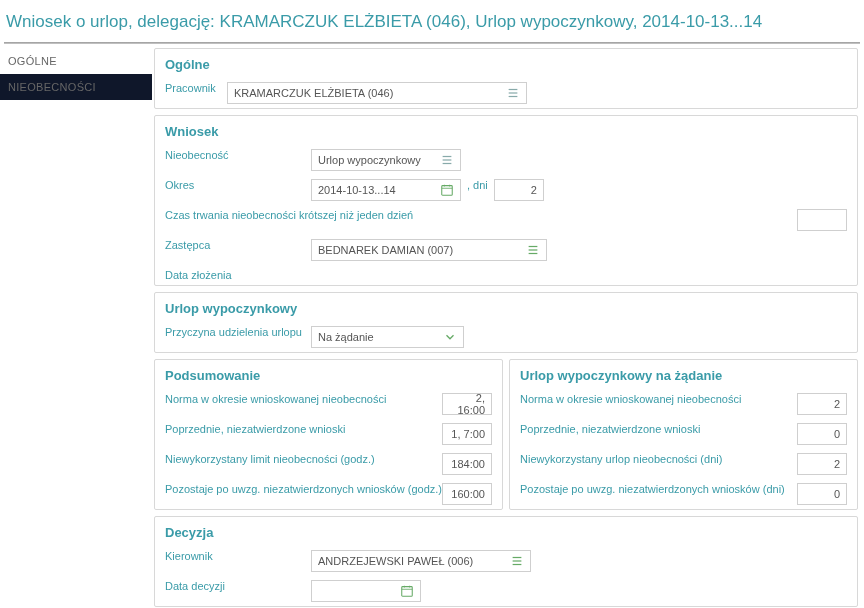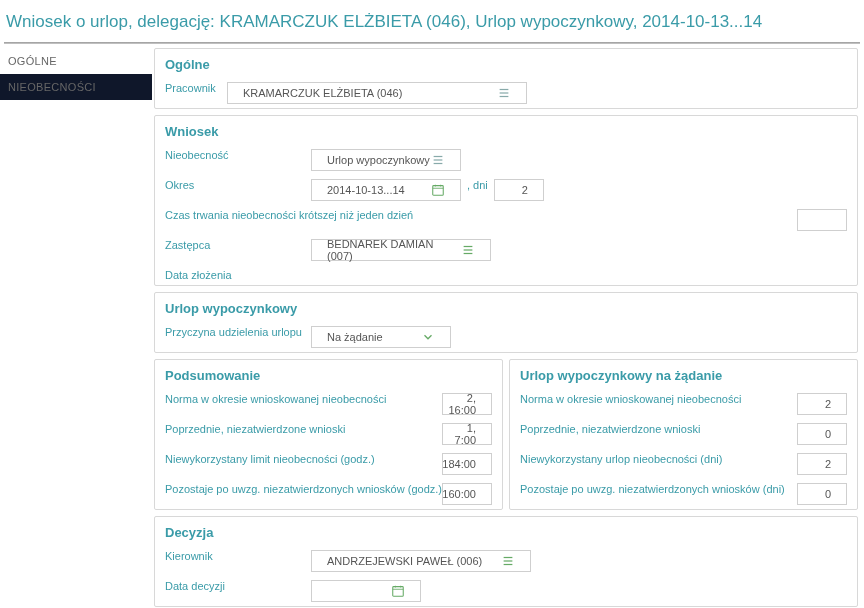--- a/index.html
+++ b/index.html
@@ -12,26 +12,26 @@
 .sb-item.active{background:#0f172a}
 .main{flex:1;padding:2px 6px 0 2px}
 .panel{border:1px solid #d8d8d8;border-radius:2px;margin-bottom:6px;background:#fff}
 .panel.half{flex:1}
 .panel-head{color:#3a9ba8;font-size:13px;font-weight:600;padding:8px 10px 6px}
 .row{display:flex;align-items:flex-start;padding:4px 10px;gap:6px}
 .lbl{color:#3a9ba8;font-size:11px;flex-shrink:0}
 .w1{width:140px}
 .w1b{width:56px}
 .w2{width:290px}
-.fld,.sel,.num{height:22px;border:1px solid #cfcfcf;background:#fff;font-size:11px;color:#555;padding:0 15px;display:flex;align-items:center}
+.fld,.sel,.num{height:22px;border:1px solid #cfcfcf;background:#fff;font-size:11px;color:#555;padding:0 6px;display:flex;align-items:center}
 .fld{justify-content:space-between}
 .fld .txt{flex:1}
 .num{width:50px;justify-content:flex-end;text-align:right}
 .num.w60{width:50px}
-.sel{width:140px;justify-content:space-between}
+.sel{width:153px;justify-content:space-between}
 .ic{width:14px;height:14px;display:inline-flex;align-items:center;justify-content:center;flex-shrink:0}
 .ic svg{width:14px;height:14px}
 .two-col{display:flex;gap:6px}
 .sum-row{display:flex;align-items:flex-start;justify-content:space-between;padding:4px 10px}
 .sum-row .lbl{flex:1}
 </style>
 </head>
 <body>
 
 <div class="page-title">Wniosek o urlop, delegację: KRAMARCZUK ELŻBIETA (046), Urlop wypoczynkowy, 2014-10-13...14</div>
@@ -97,21 +97,21 @@
         <div class="lbl">, dni</div>
         <div class="num">2</div>
       </div>
       <div class="row">
         <div class="lbl w2">Czas trwania nieobecności krótszej niż jeden dzień</div>
         <div style="flex:1"></div>
         <div class="num"></div>
       </div>
       <div class="row">
         <div class="lbl w1">Zastępca</div>
-        <div class="fld" style="width:180px">
+        <div class="fld" style="width:236px">
           <span class="txt">BEDNAREK DAMIAN (007)</span>
           <span class="ic">
               <svg viewBox="0 0 16 16">
                 <g stroke="#6a6" stroke-width="1.4">
                   <line x1="3" y1="4" x2="13" y2="4"></line>
                   <line x1="3" y1="8" x2="13" y2="8"></line>
                   <line x1="3" y1="12" x2="13" y2="12"></line>
                 </g>
               </svg>
             </span>

